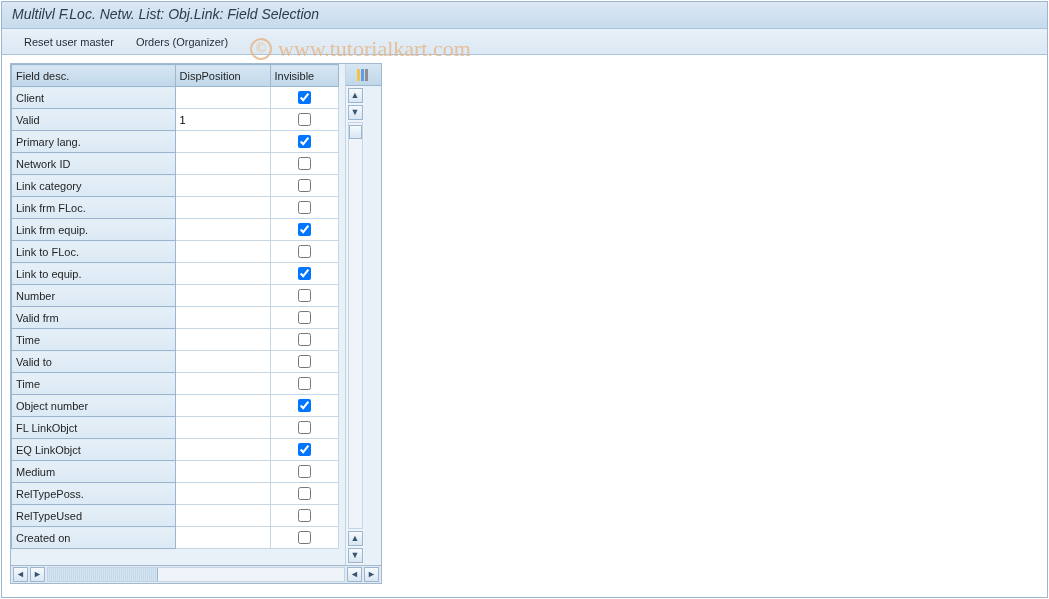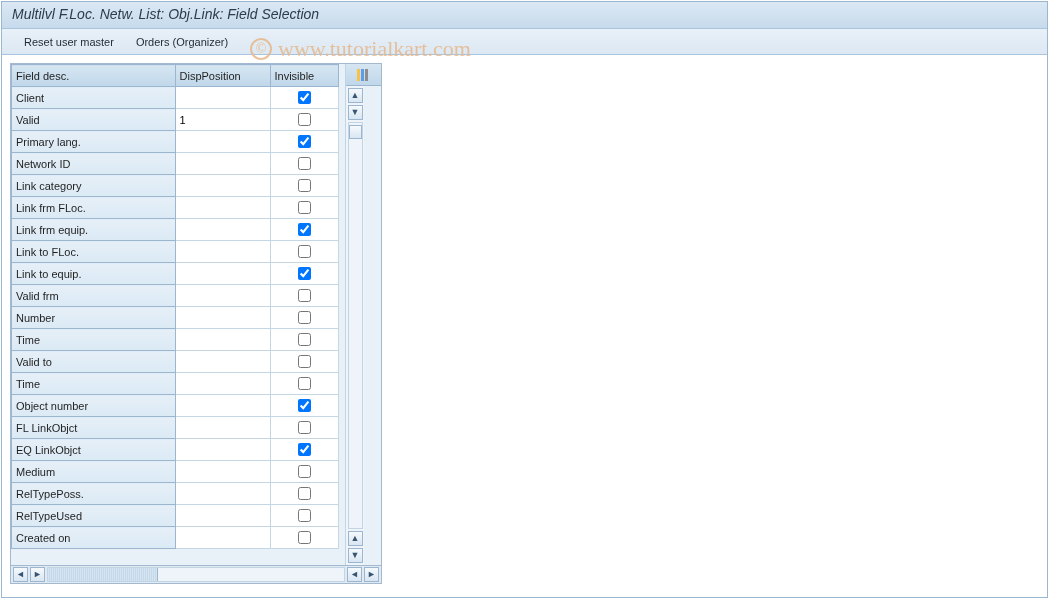--- a/index.html
+++ b/index.html
@@ -235,26 +235,26 @@
                   <td class="label">Link to FLoc.</td>
                   <td class="disp"><input type="text" style=""></td>
                   <td class="inv"><input type="checkbox" style=""></td>
                 </tr>
                 <tr>
                   <td class="label">Link to equip.</td>
                   <td class="disp"><input type="text" style=""></td>
                   <td class="inv"><input type="checkbox" checked="" style=""></td>
                 </tr>
                 <tr>
+                  <td class="label">Number</td>
+                  <td class="disp"><input type="text" style=""></td>
+                  <td class="inv"><input type="checkbox" style=""></td>
+                </tr>
+                <tr>
                   <td class="label">Valid frm</td>
-                  <td class="disp"><input type="text" style=""></td>
-                  <td class="inv"><input type="checkbox" style=""></td>
-                </tr>
-                <tr>
-                  <td class="label">Number</td>
                   <td class="disp"><input type="text" style=""></td>
                   <td class="inv"><input type="checkbox" style=""></td>
                 </tr>
                 <tr>
                   <td class="label">Time</td>
                   <td class="disp"><input type="text" style=""></td>
                   <td class="inv"><input type="checkbox" style=""></td>
                 </tr>
                 <tr>
                   <td class="label">Valid to</td>

